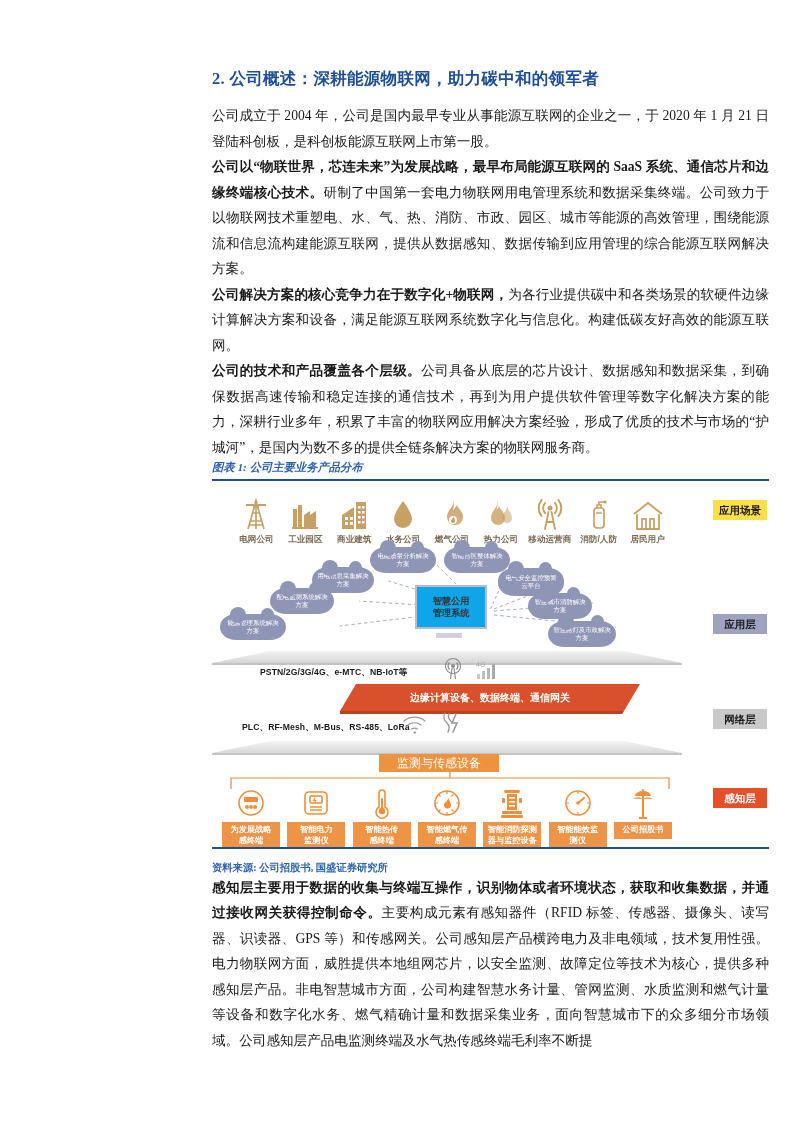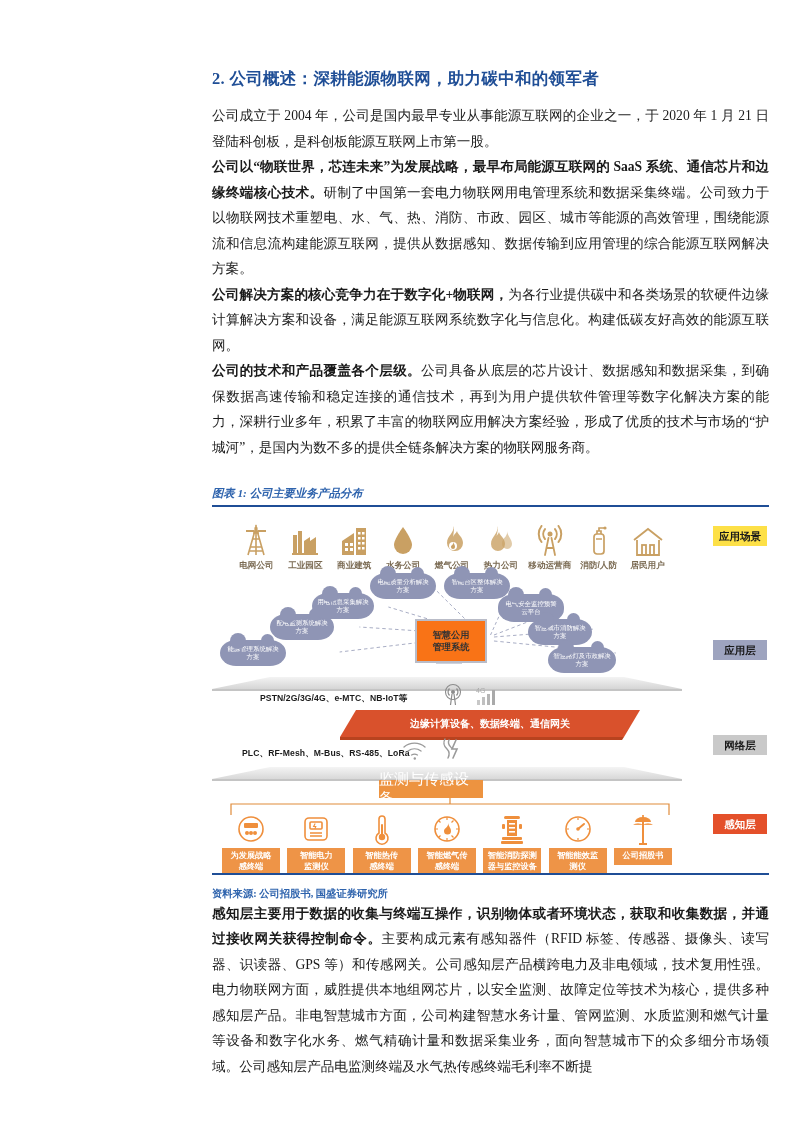--- a/index.html
+++ b/index.html
@@ -29,21 +29,21 @@
     font-size:13.6px;
     line-height:25.5px;
     color:#1a1a1a;
     text-align:justify;
     text-justify:inter-ideograph;
   }
   .gap-lg{margin-top:22px;}
   .bold{font-weight:bold;}
 
   
-  .fig-wrap{margin-top:26px;}
+  .fig-wrap{}
   .fig-cap{
     font-size:11.3px;
     color:#2e63ad;
     font-weight:bold;
     font-style:italic;
     padding-bottom:4px;
   }
   .rule{height:2px;background:#1f4e96;width:100%;}
   .rule.thin{height:1.6px;}
   .fig-body{
@@ -97,23 +97,23 @@
     border-radius:16px/13px;
     font-family:"Liberation Sans","DejaVu Sans",sans-serif;
   }
   .cloud::before,.cloud::after{
     content:"";position:absolute;background:#8f95b5;border-radius:50%;
   }
   .cloud::before{width:16px;height:16px;left:10px;top:-7px;}
   .cloud::after{width:13px;height:13px;right:12px;top:-6px;}
 
   .hub{
-    position:absolute;left:203px;top:112px;
+    position:absolute;left:203px;top:104px;
     width:68px;height:40px;
-    background:#f97316;border:2px solid #b9bcc8;
+    background:#0ea5e9;border:2px solid #b9bcc8;
     display:flex;align-items:center;justify-content:center;
     text-align:center;
     font-size:9.2px;line-height:12px;color:#333;font-weight:bold;
     font-family:"Liberation Sans","DejaVu Sans",sans-serif;
     z-index:3;
   }
   .hub-stand{
     position:absolute;left:224px;top:152px;width:26px;height:5px;
     background:#cfd2db;z-index:2;
   }
@@ -134,22 +134,22 @@
   .net-band-label{
     position:absolute;left:0;top:0;width:300px;height:27px;
     display:flex;align-items:center;justify-content:center;
     color:#fff;font-size:10px;font-weight:bold;
     font-family:"Liberation Sans","DejaVu Sans",sans-serif;
     z-index:2;
   }
 
   
   .sense-head{
-    position:absolute;left:167px;top:273px;width:104px;height:18px;
-    background:#ed9340;color:#fff;font-size:15px;
+    position:absolute;left:167px;top:273px;width:120px;height:18px;
+    background:#ed9340;color:#fff;font-size:12px;
     display:flex;align-items:center;justify-content:center;
     font-family:"Liberation Sans","DejaVu Sans",sans-serif;
   }
   .sense-row{
     position:absolute;left:10px;top:305px;width:450px;
     display:flex;justify-content:space-between;align-items:flex-start;
   }
   .sense-item{width:58px;text-align:center;}
   .sense-ico{height:34px;display:flex;align-items:center;justify-content:center;color:#ef8f3c;}
   .sense-lb{

